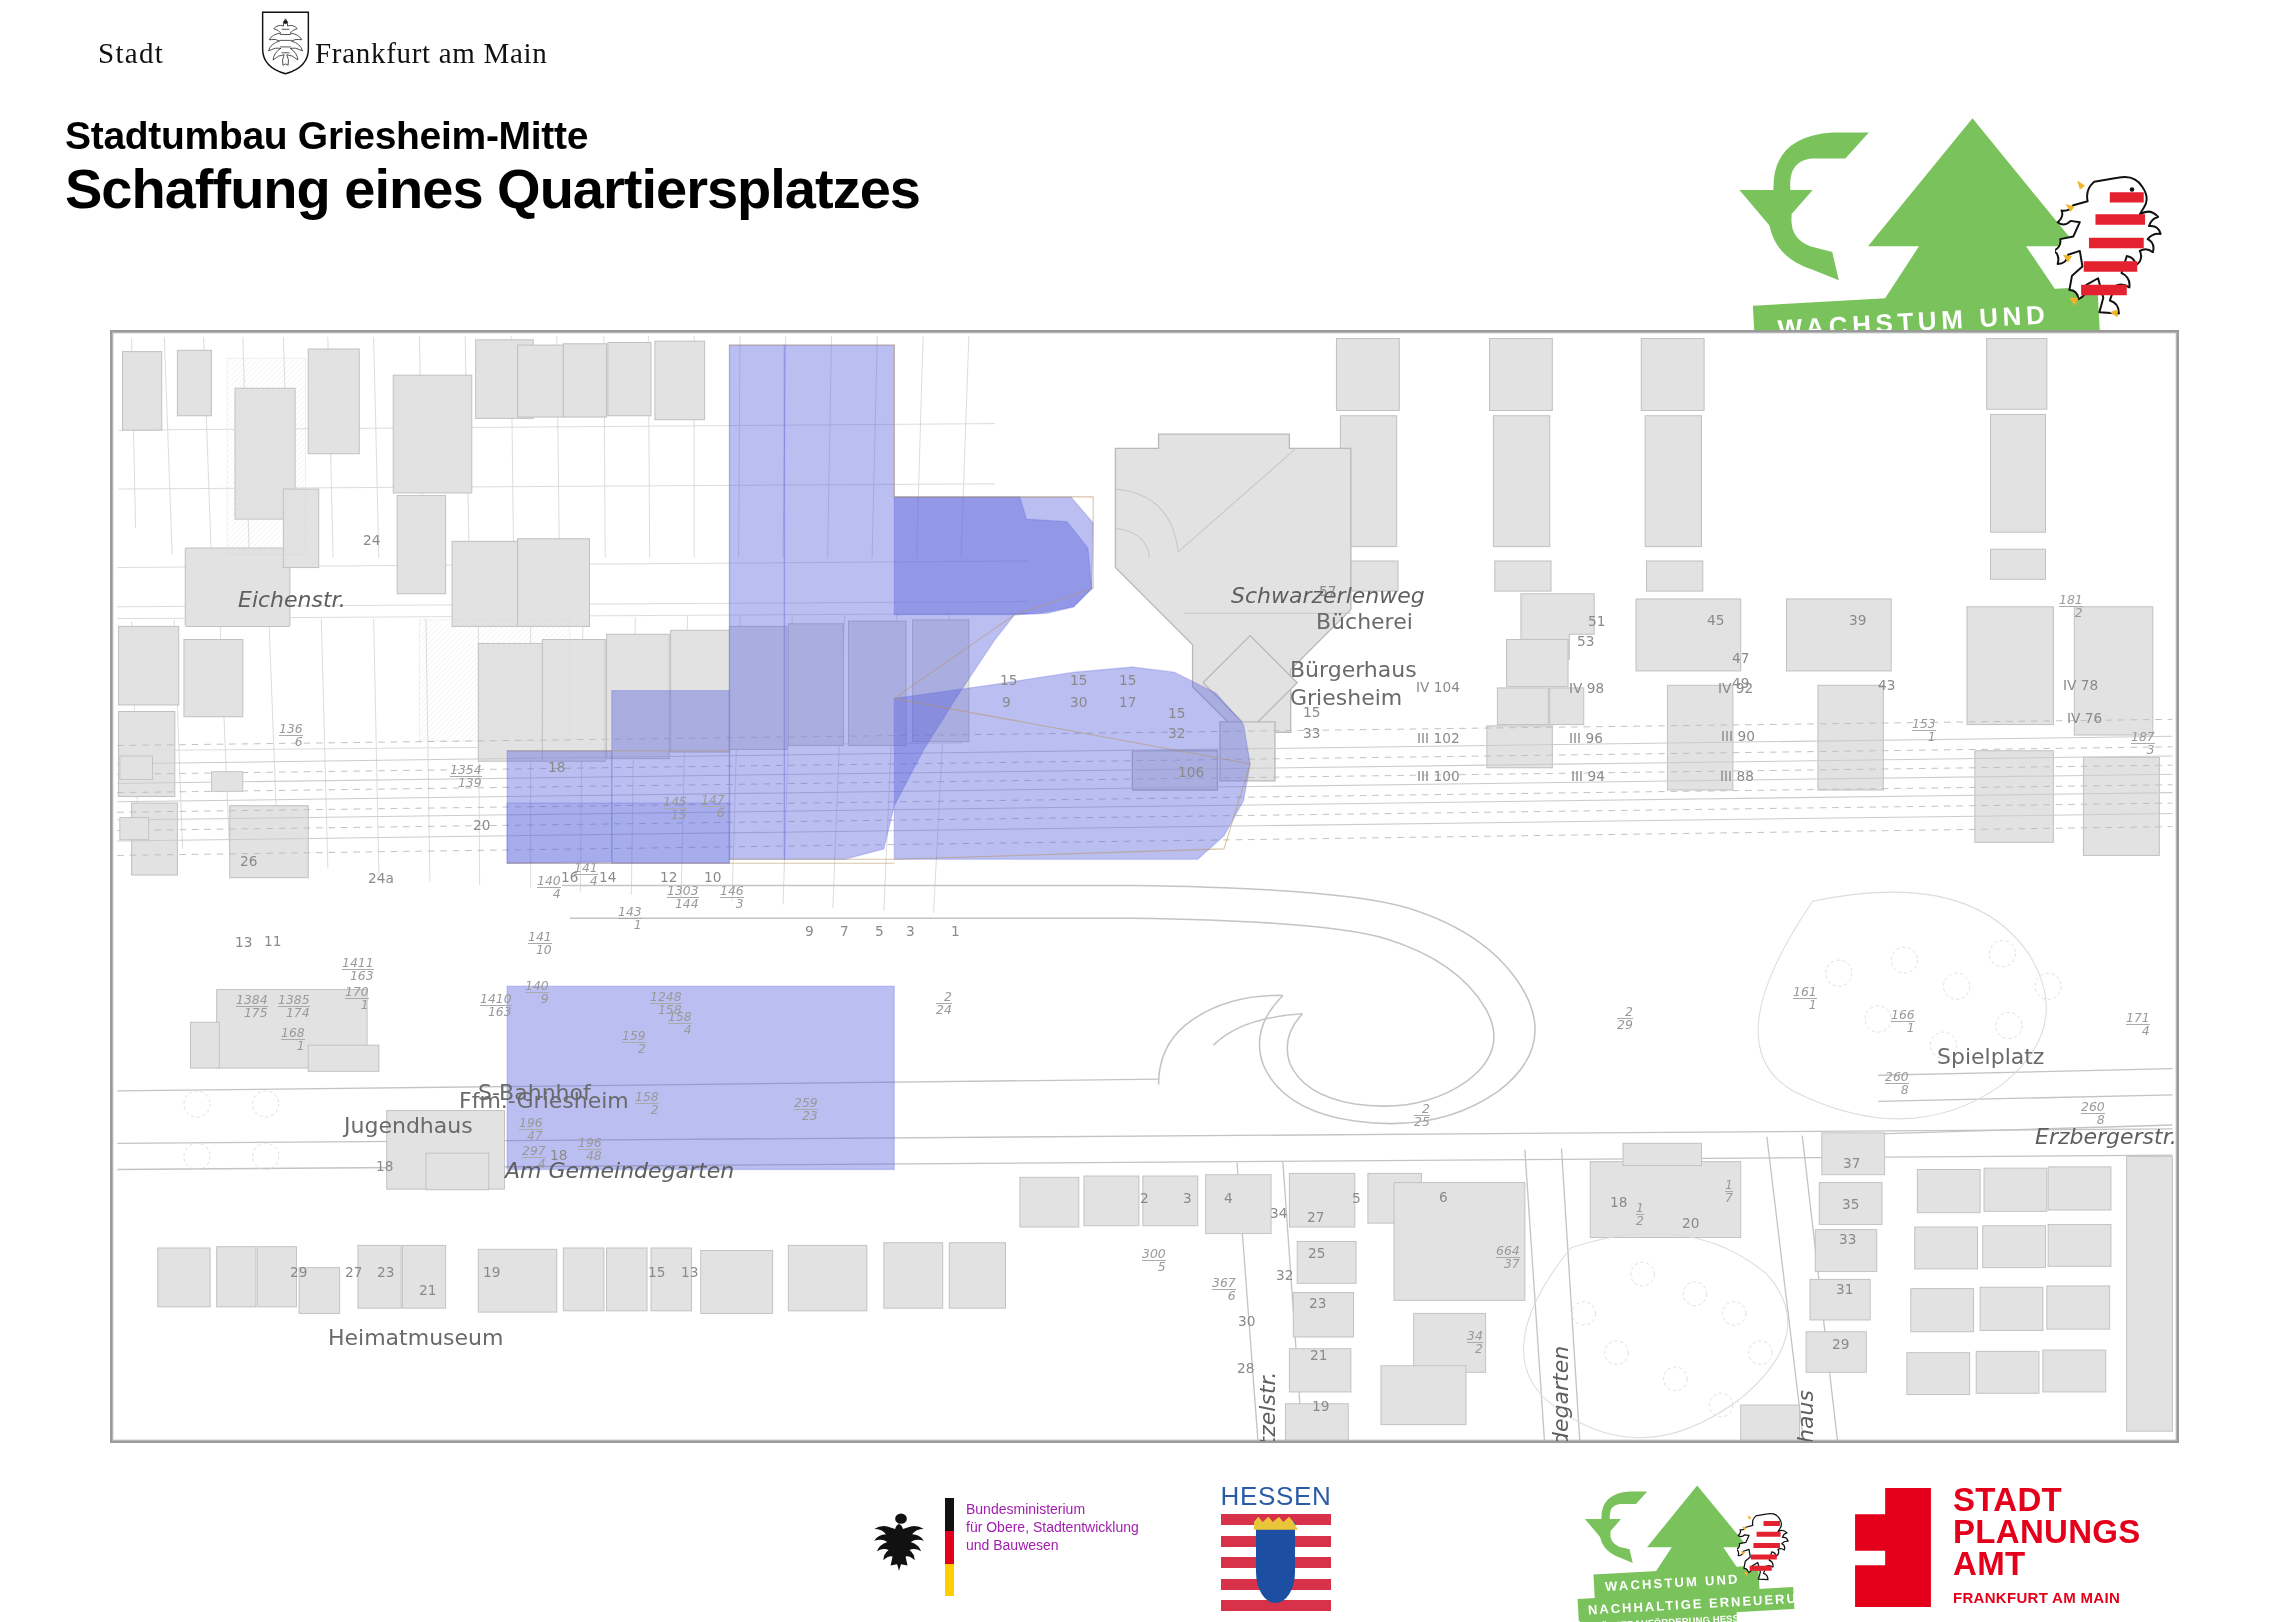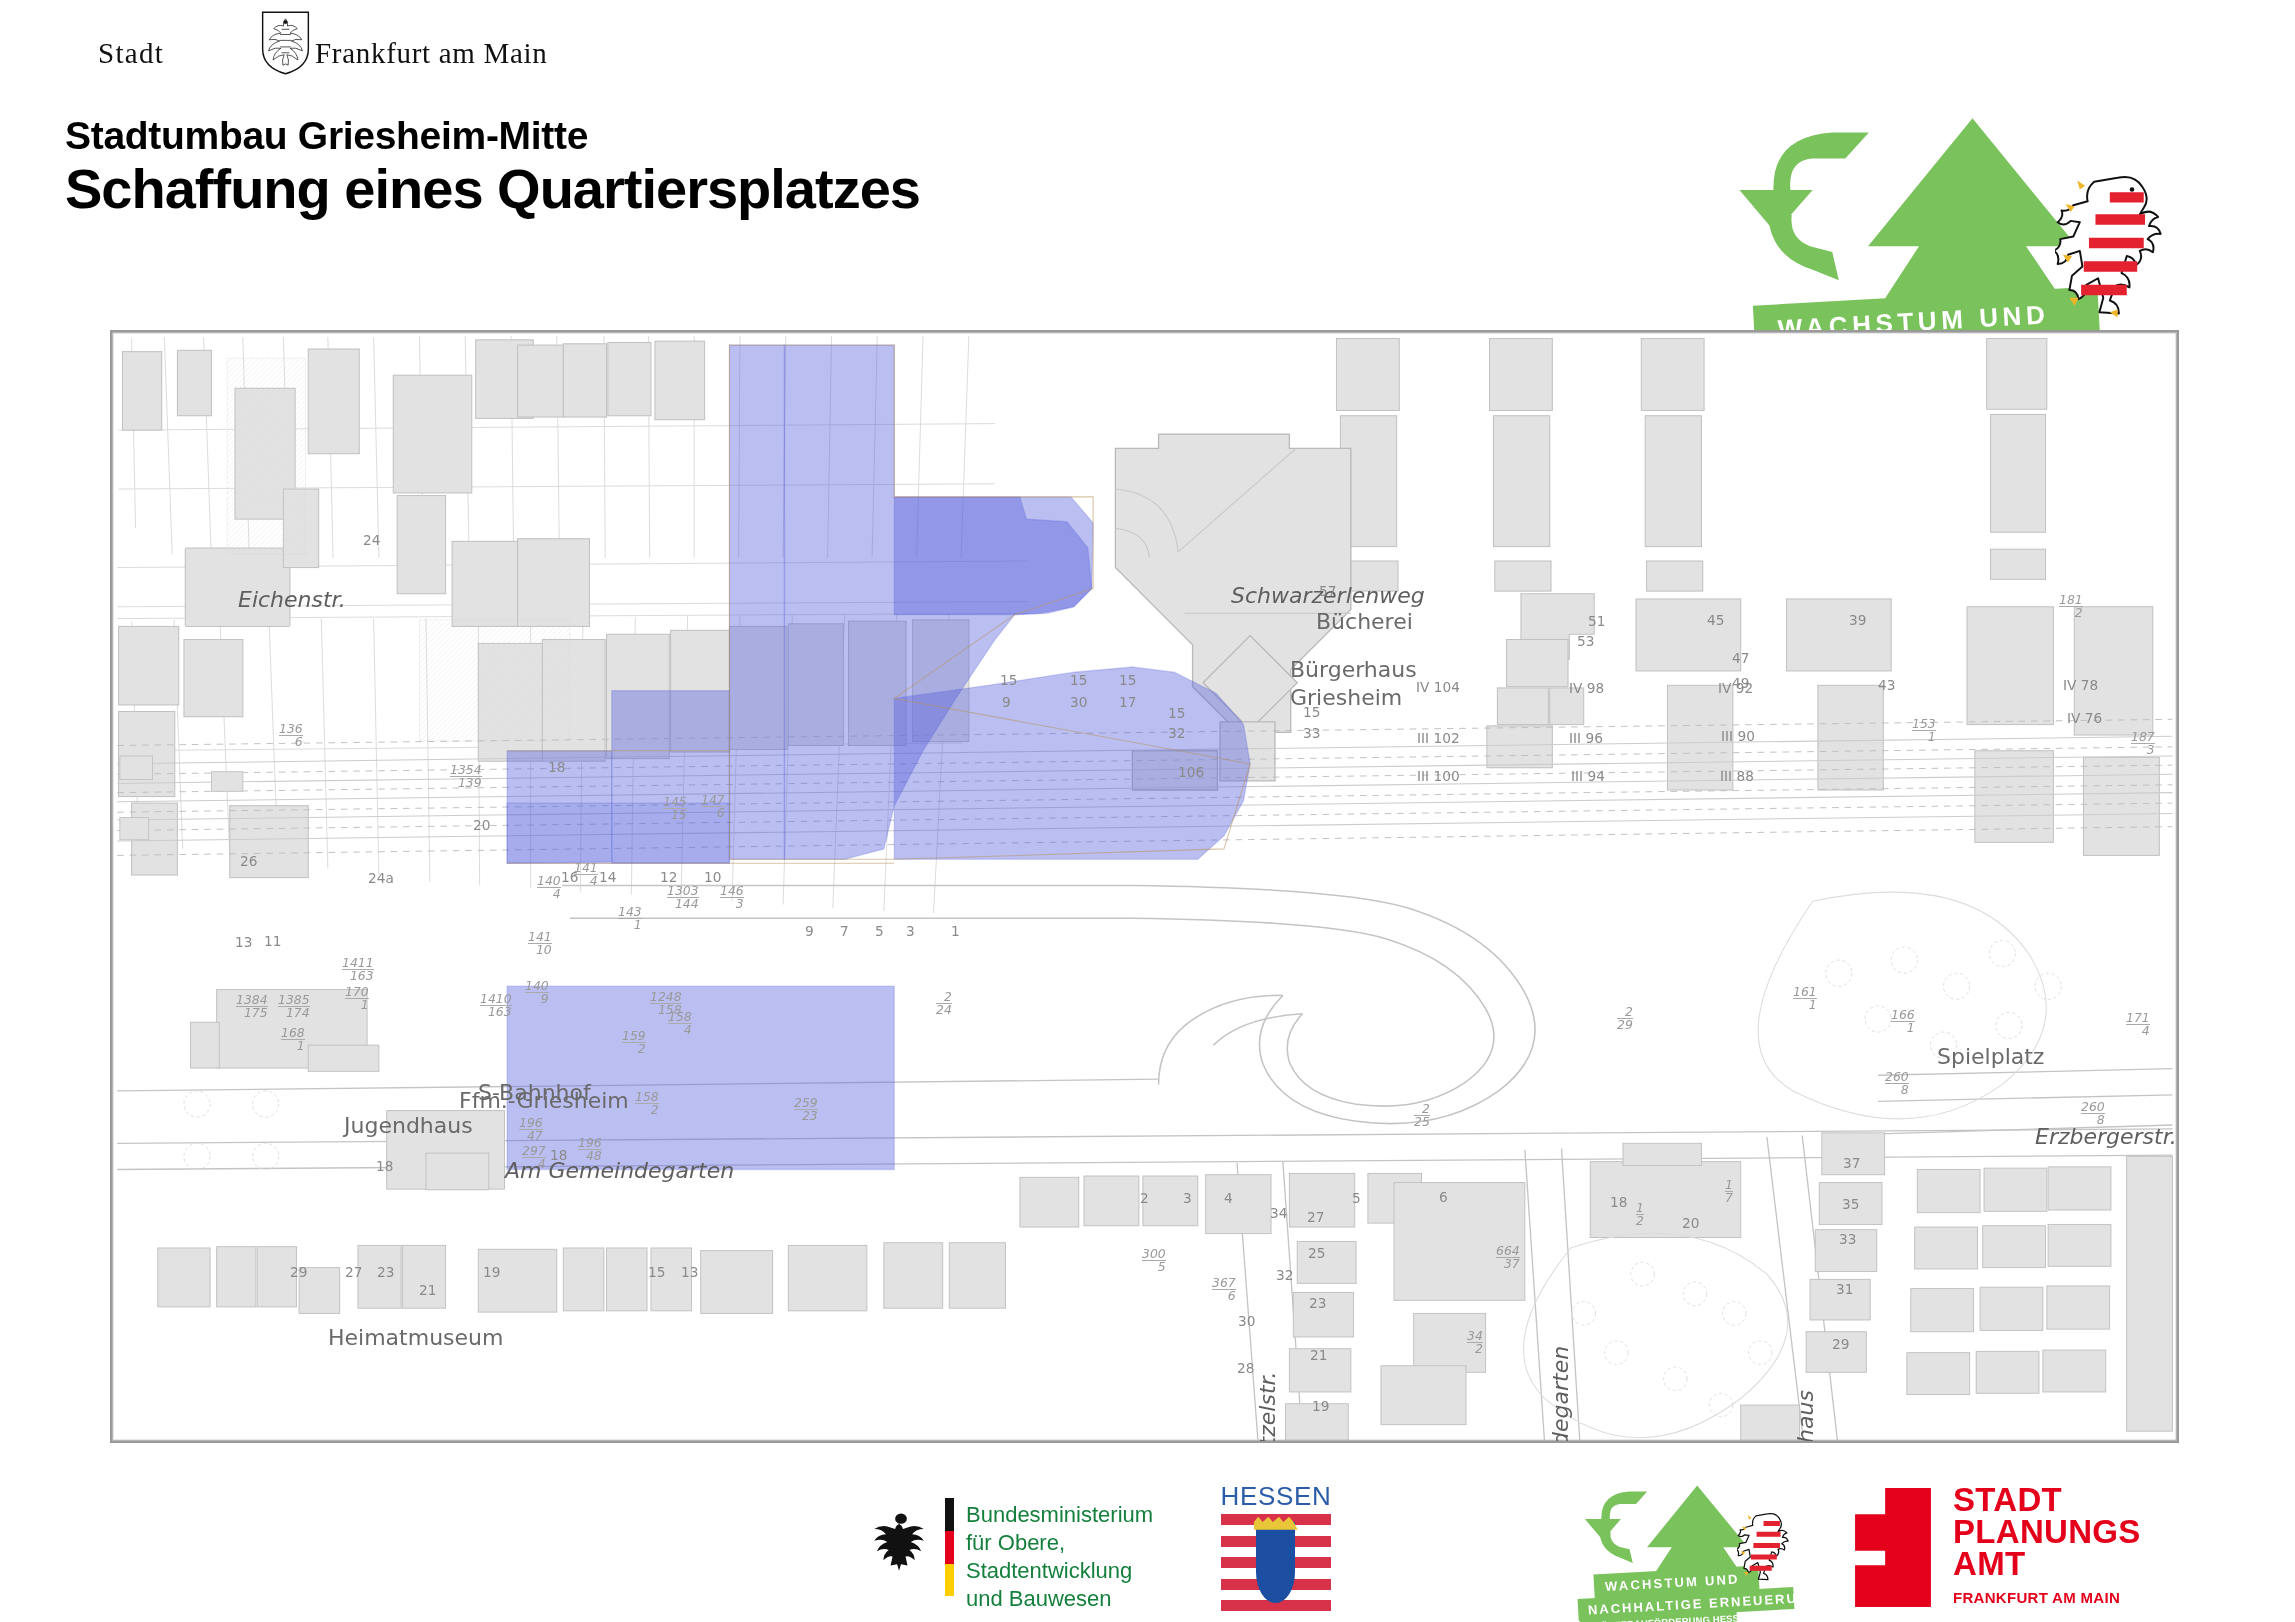--- a/index.html
+++ b/index.html
@@ -49,22 +49,22 @@
   .mlabel.frac{font-size:12.4px;color:#9a9a9a;font-style:italic;text-align:right;line-height:0.95;}
   .mlabel.frac b{display:block;font-weight:normal;border-bottom:0.7px solid #aaa;}
   .vert{transform:rotate(-90deg);transform-origin:left top;}
 
   
   #footer{position:absolute;left:0;top:1472px;width:2295px;height:150px;}
   .bmwsb{position:absolute;left:873px;top:14.4px;width:307px;height:118px;}
   .bmwsb .eagle2{position:absolute;left:0;top:22px;width:56px;height:63px;}
   .bmwsb .flag{position:absolute;left:72px;top:11.8px;width:8.5px;height:98px;}
   .bmwsb .flag i{display:block;width:100%;height:33.3333%;}
-  .bmwsb .txt{position:absolute;left:93px;top:14.4px;font-size:22px;line-height:1.28;
-      font-family:"Liberation Sans",sans-serif;color:#15803d;}
+  .bmwsb .txt{position:absolute;left:93px;top:14.4px;font-size:14px;line-height:1.28;
+      font-family:"Liberation Sans",sans-serif;color:#a21caf;}
   .hessen{position:absolute;left:1217px;top:9.2px;width:118px;height:131px;}
   .hessen .hw{font-size:26px;color:#2a5ca8;letter-spacing:0.7px;text-align:center;
       font-family:"Liberation Sans",sans-serif;}
   .hessen .flagbox{position:absolute;left:3.9px;top:33px;width:110px;height:97px;}
   .hessen .stripe{position:absolute;left:0;width:110px;height:11px;background:#d8314a;}
   .hessen .shield{position:absolute;left:35px;top:7.9px;width:39px;height:81px;
       background:#1c4fa1;border-radius:0 0 19.6px 19.6px / 0 0 31px 31px;}
   .hessen .crown{position:absolute;left:33px;top:2.6px;width:44px;height:13px;background:#e9c53a;
       clip-path:polygon(0 100%,0 40%,10% 0,20% 40%,33% 0,43% 40%,57% 0,67% 40%,80% 0,90% 40%,100% 100%);}
   .stfoerd{position:absolute;left:1387px;top:11.8px;width:216px;height:131px;}

